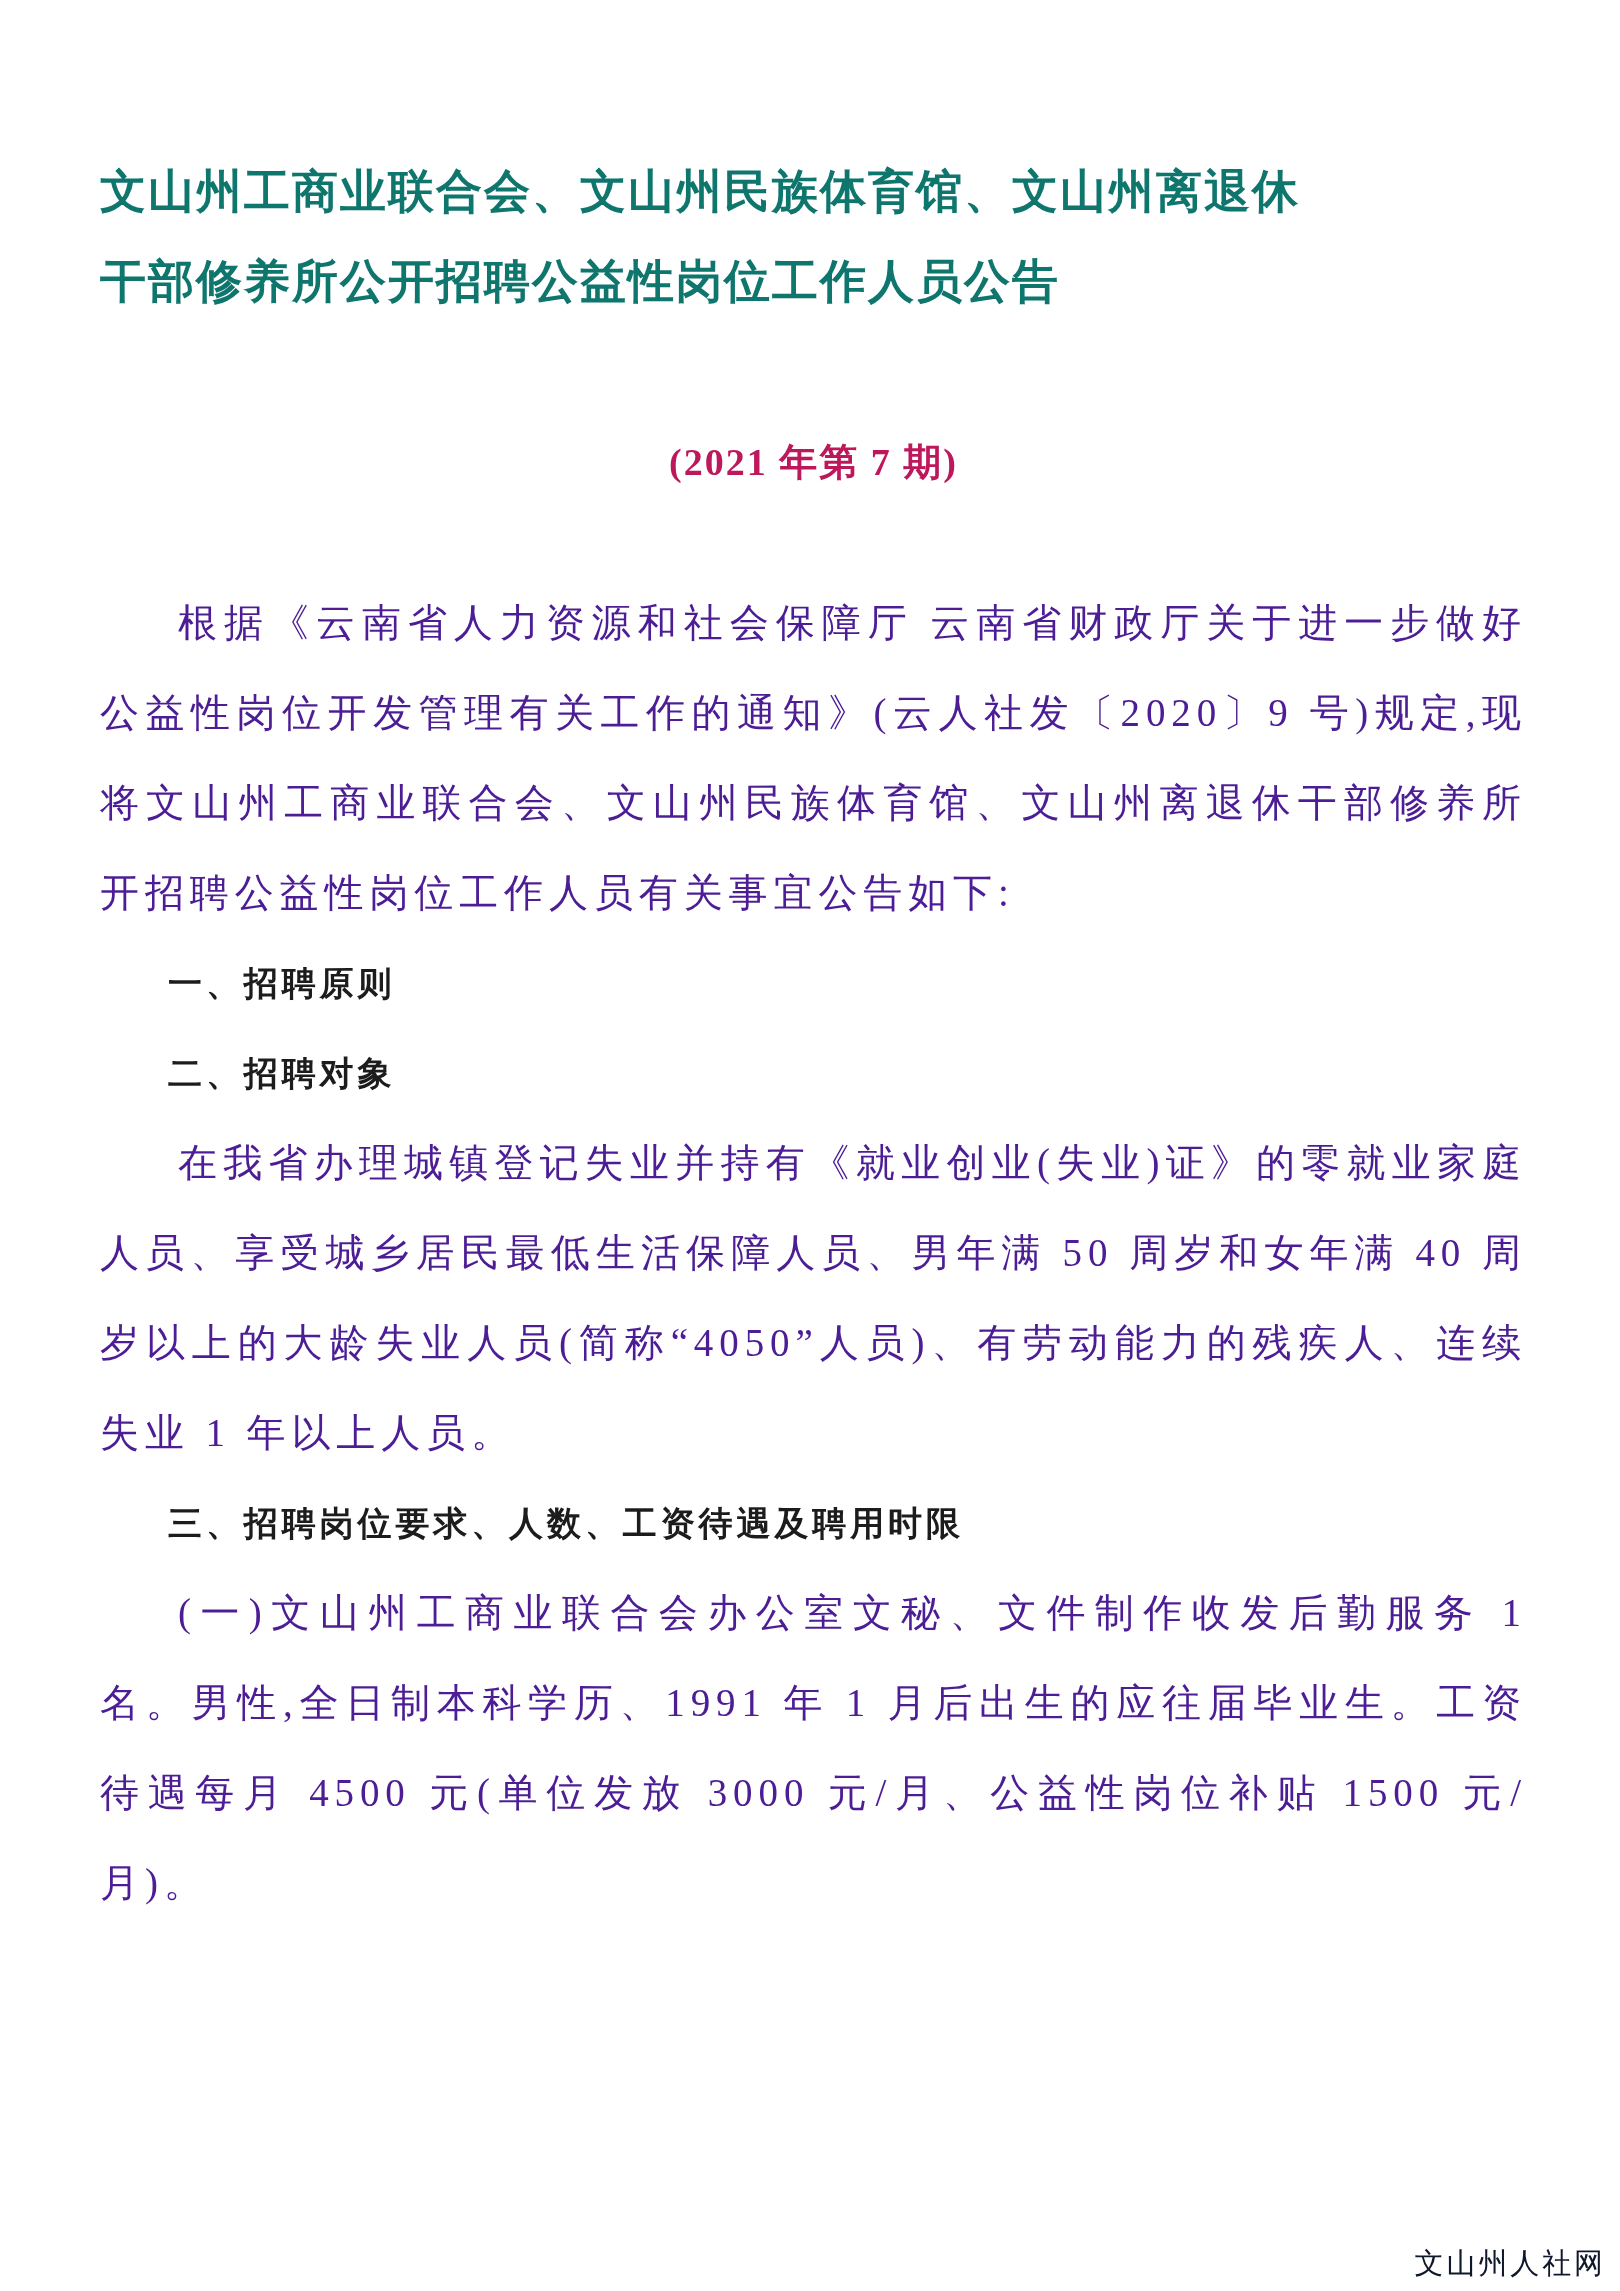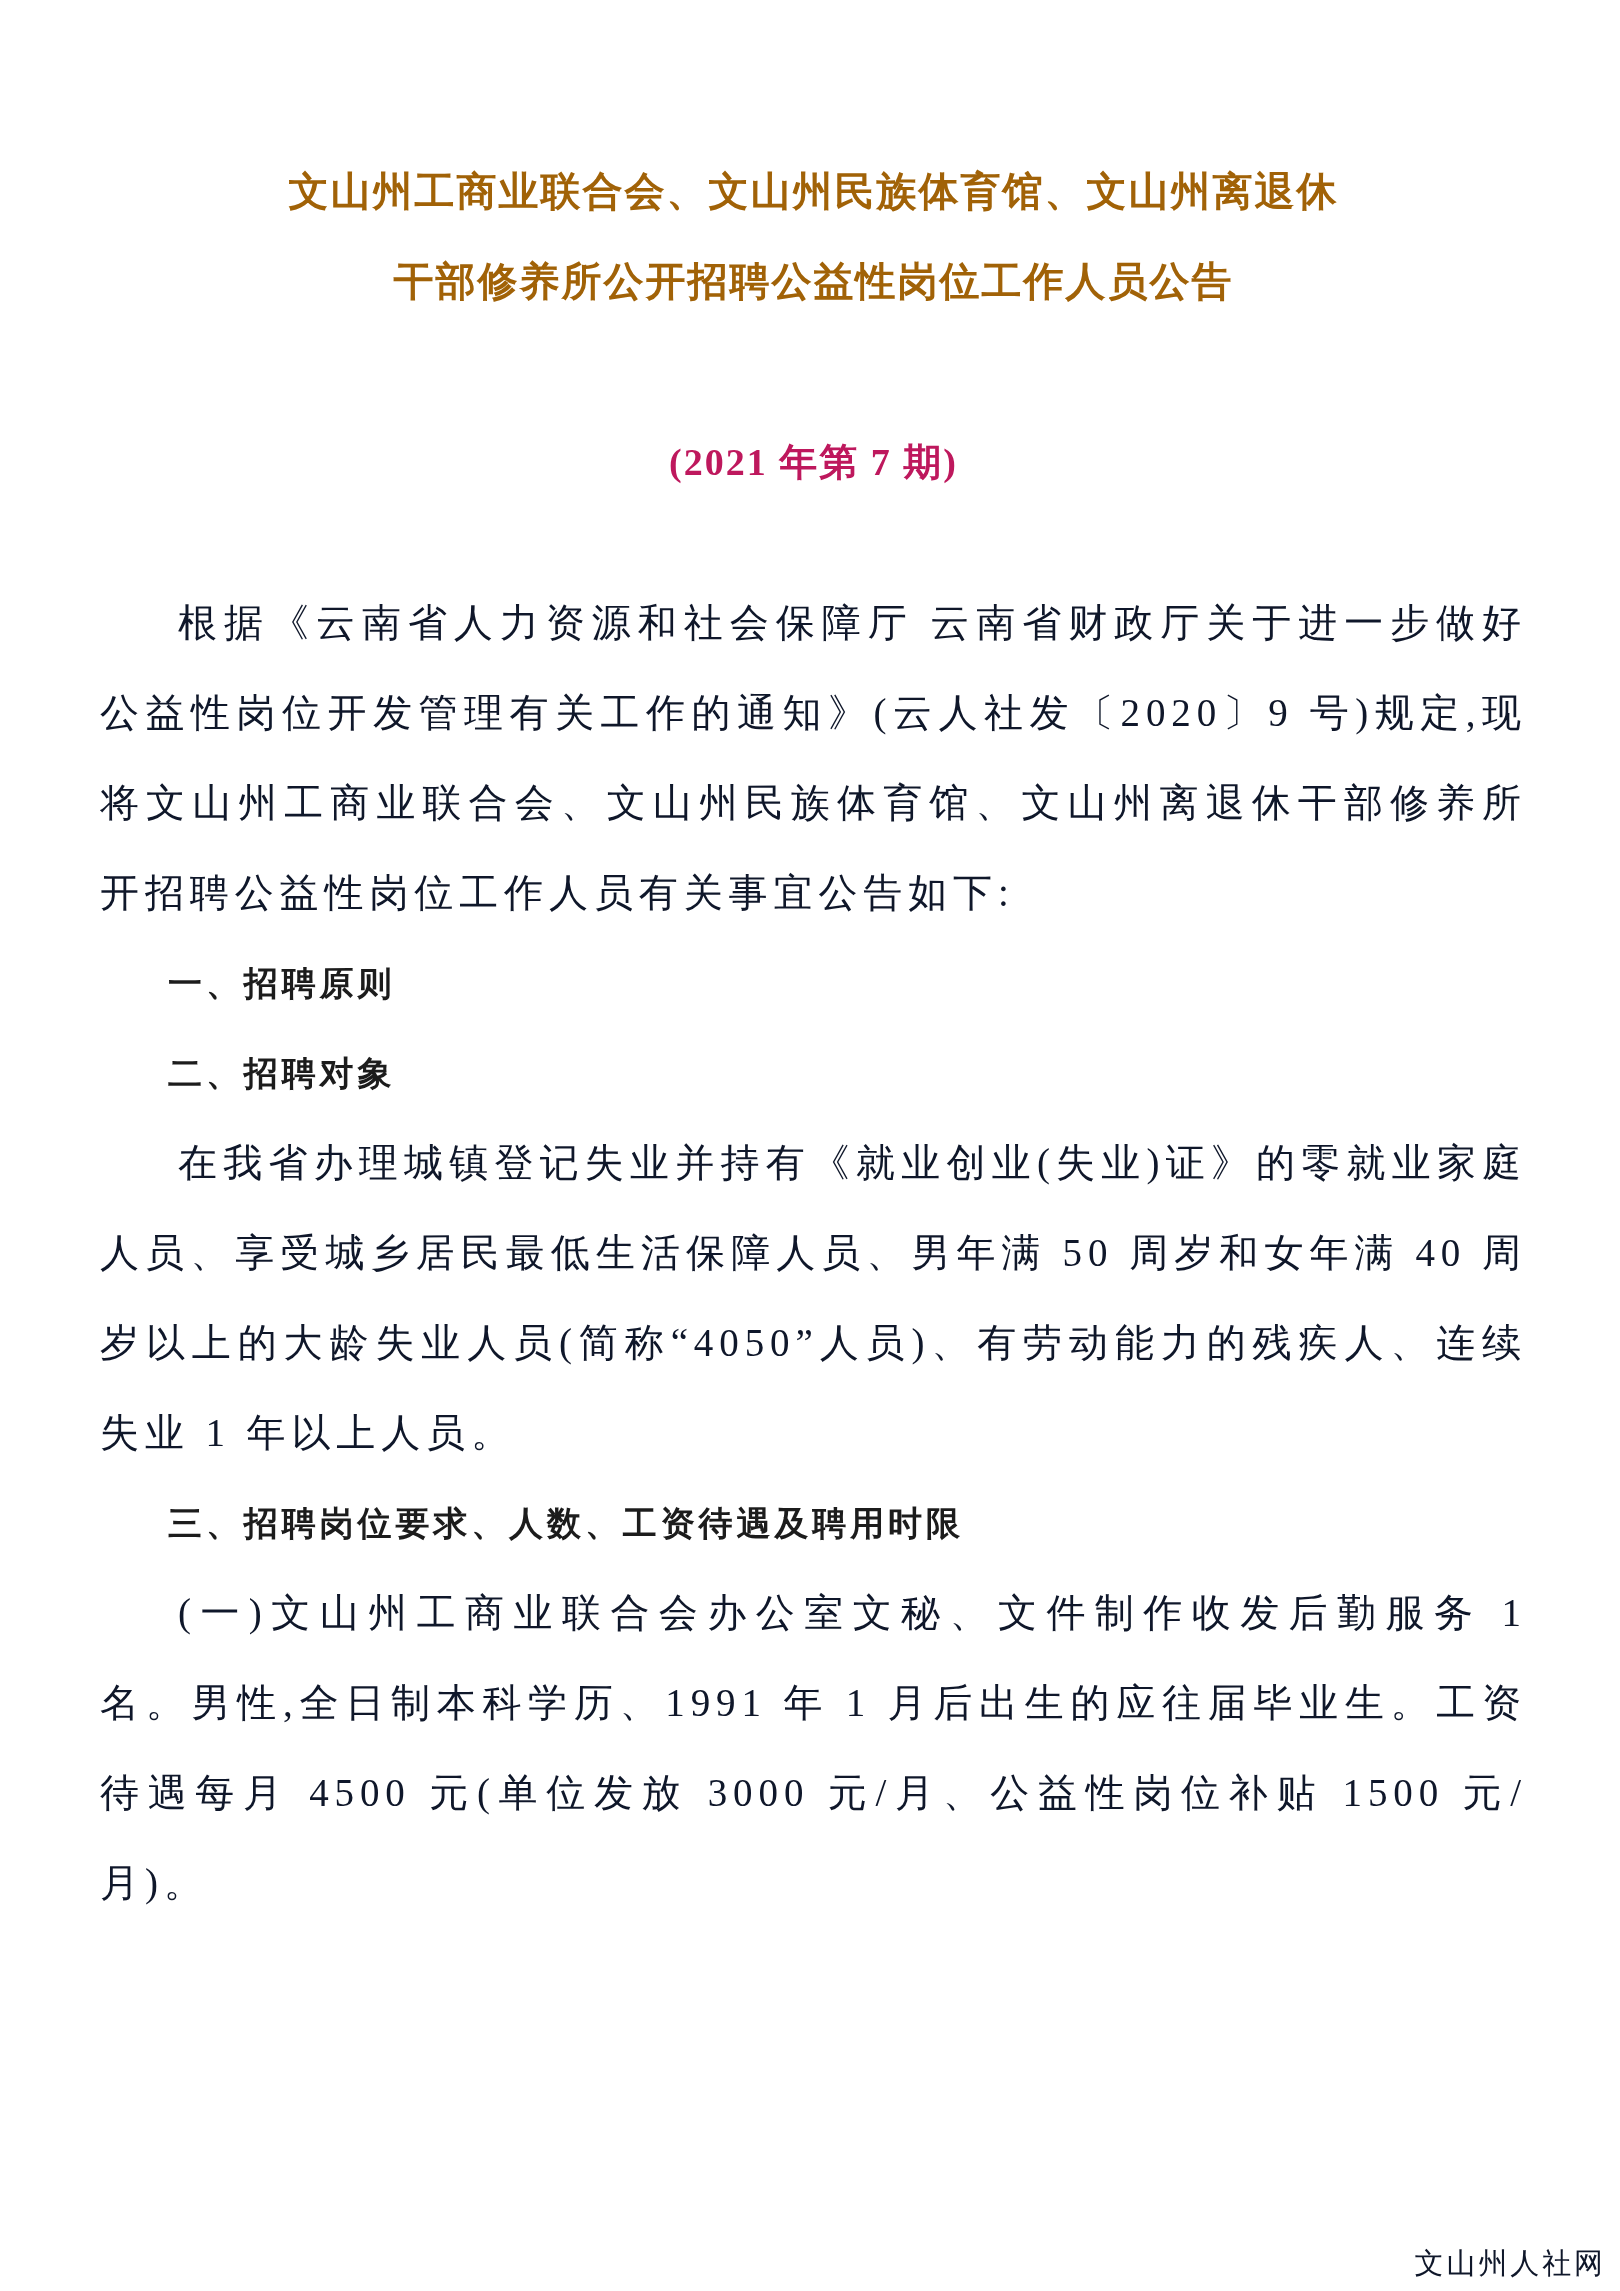--- a/index.html
+++ b/index.html
@@ -14,25 +14,24 @@
     margin: 0 auto;
     background: #ffffff;
     overflow: hidden;
     box-sizing: border-box;
     padding: 147px 93px 0 100px;
     font-family: "Liberation Serif", "DejaVu Serif", serif;
     color: #2b2b2b;
   }
   .title {
     margin: 0;
-    text-align: center;
-    font-size: 40px;
+    font-size: 46px;
     line-height: 90px;
     font-weight: bold;
-    color: #a16207;
+    color: #0f766e;
     letter-spacing: 2px;
   }
   .title .title-line {
     display: block;
   }
   .issue {
     margin-top: 110px;
     text-align: center;
     font-size: 38px;
     font-weight: bold;
@@ -42,21 +41,21 @@
   .doc-body {
     margin-top: 90px;
     font-size: 39px;
     line-height: 90px;
     letter-spacing: 5.9px;
   }
   .doc-body p {
     margin: 0;
     text-indent: 2em;
     text-align: justify;
-    color: #0f172a;
+    color: #4c1d95;
   }
   .doc-body h2 {
     margin: 0;
     text-indent: 2em;
     font-size: 34px;
     line-height: 90px;
     font-weight: bold;
     color: #1c1c1c;
     font-family: "Liberation Sans", "DejaVu Sans", sans-serif;
     letter-spacing: 3.9px;

